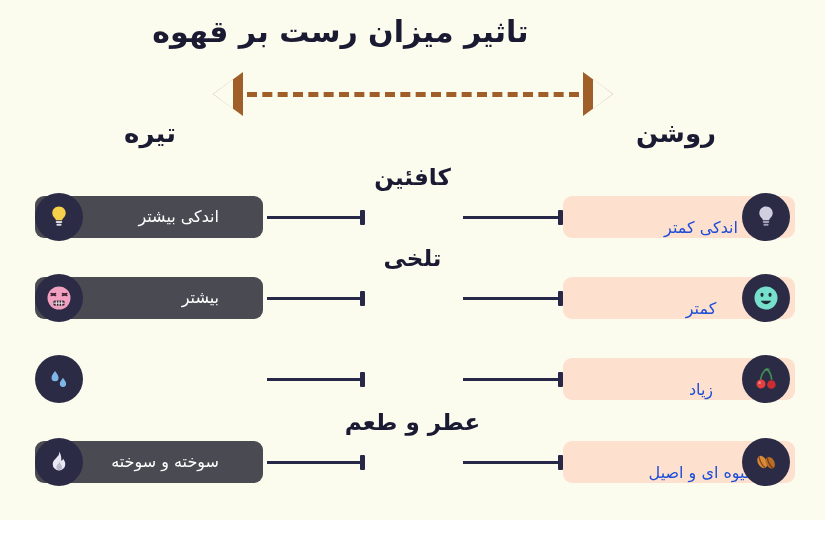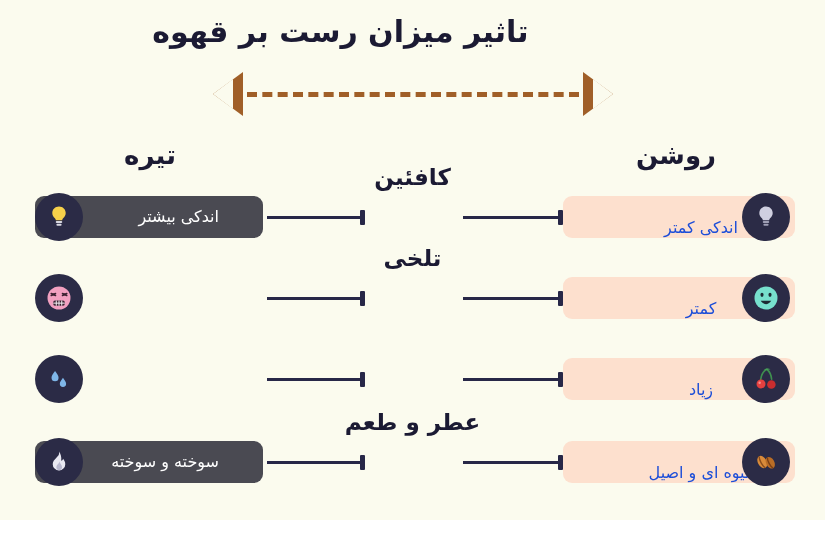--- a/index.html
+++ b/index.html
@@ -79,21 +79,21 @@
     border-right: 20px solid #fbfbee;
   }
   .arrow-notch.right {
     right: 0px;
     border-left: 20px solid #fbfbee;
   }
 
   
   .col-head {
     position: absolute;
-    top: 140px;
+    top: 118px;
     font-size: 26px;
     font-weight: bold;
     color: #1b1a33;
     width: 200px;
     text-align: center;
   }
   .col-head.dark-side { left: 50px; }
   .col-head.light-side { left: 576px; }
 
   
@@ -236,20 +236,23 @@
         <path d="M12 2.2c-3.5 0-6.2 2.7-6.2 6 0 2.2 1.2 3.6 2.2 4.8.6.8 1 1.3 1.1 2h5.8c.1-.7.5-1.2 1.1-2 1-1.2 2.2-2.6 2.2-4.8 0-3.3-2.7-6-6.2-6z" fill="#cfcfe0"></path>
         <rect x="9" y="15.6" width="6" height="1.9" rx=".9" fill="#9f9fb5"></rect>
         <rect x="9.6" y="18.3" width="4.8" height="1.8" rx=".9" fill="#9f9fb5"></rect>
       </svg>
     </div>
   </div>
 
   <div class="row" style="top:277px;">
     <div class="row-label">تلخی</div>
 
+    <div class="pill dark">
+      <span class="pill-text">بیشتر</span>
+    </div>
     <div class="icon-badge on-dark">
       <svg width="30" height="30" viewBox="0 0 24 24" aria-hidden="true">
         <circle cx="12" cy="12" r="9.2" fill="#f2a0c0"></circle>
         <path d="M5.8 8.4l3.4 1.6M9.2 8.4L5.8 10" stroke="#3b2030" stroke-width="1.3" stroke-linecap="round"></path>
         <path d="M14.8 8.4l3.4 1.6M18.2 8.4l-3.4 1.6" stroke="#3b2030" stroke-width="1.3" stroke-linecap="round"></path>
         <rect x="7.4" y="14" width="9.2" height="4.2" rx="1.4" fill="#3b2030"></rect>
         <path d="M7.4 16.1h9.2M9.8 14v4.2M12 14v4.2M14.2 14v4.2" stroke="#f7f3f6" stroke-width=".8"></path>
       </svg>
     </div>
 

